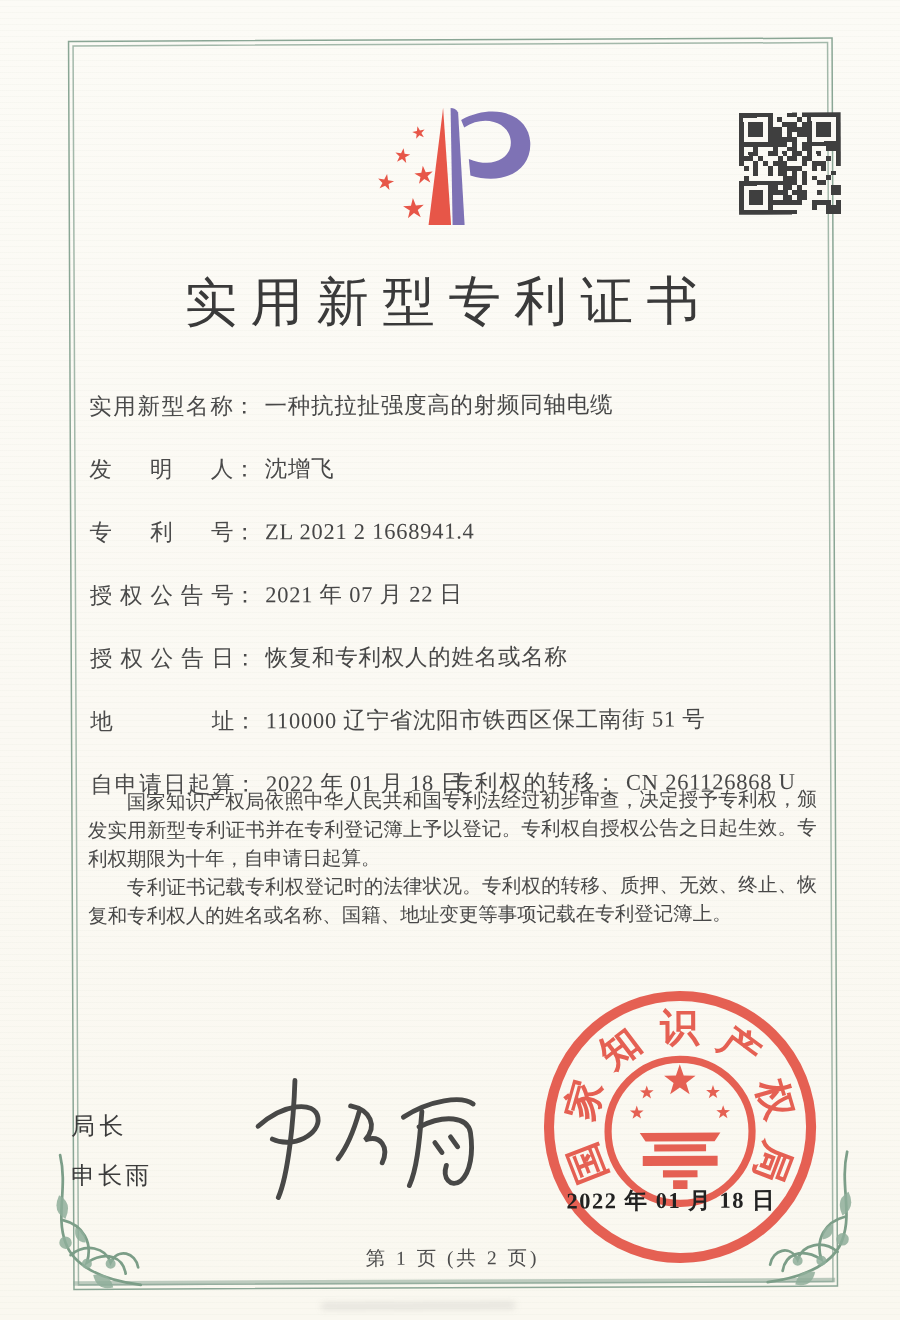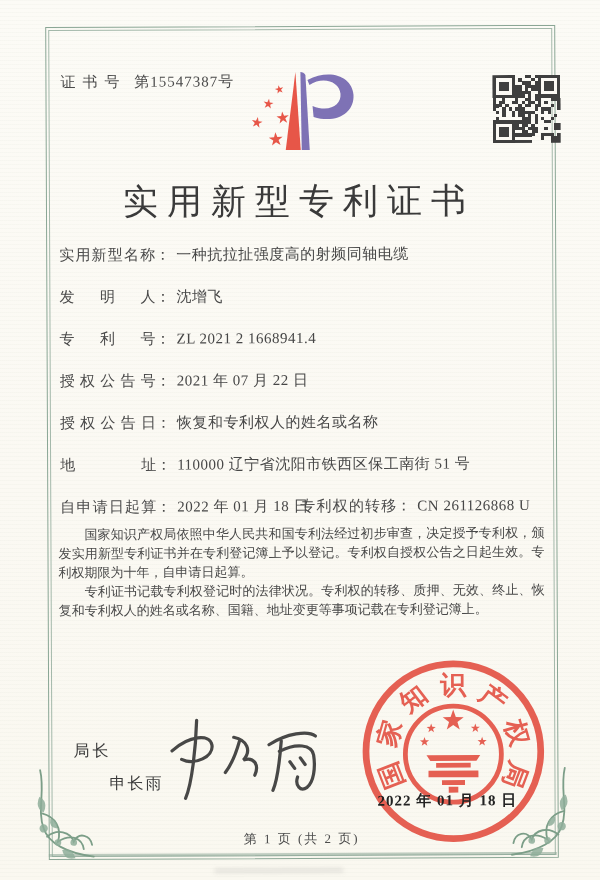--- a/index.html
+++ b/index.html
@@ -30,31 +30,31 @@
 
   .qr{position:absolute;left:494px;top:76px;width:68px;height:68px;}
 
   .title{
     position:absolute;left:0;right:0;top:178px;text-align:center;
     font-size:35px;letter-spacing:9px;color:#3a3a3a;font-weight:400;
   }
 
   .fields{position:absolute;left:60px;top:245px;right:50px;font-size:15px;color:#4a4a4a;}
   .frow{position:relative;height:18px;margin-bottom:24px;white-space:nowrap;}
-  .flabel{display:inline-block;width:96px;text-align:justify;text-align-last:justify;vertical-align:bottom;}
+  .flabel{display:inline-block;width:96px;text-align:justify;text-align-last:justify;vertical-align:bottom;margin-top:16px;}
   .fcolon{display:inline-block;margin-right:6px;}
   .fvalue{letter-spacing:.5px;color:#474747;}
   .f2{position:absolute;left:240px;top:0;}
 
   .paras{position:absolute;left:58px;right:56px;top:524px;font-size:13px;line-height:19px;color:#484848;text-align:justify;}
   .paras p{margin:0;text-indent:2em;}
 
-  .officer{position:absolute;left:72px;top:740px;font-size:16px;color:#3c3c3c;}
+  .officer{position:absolute;left:46px;top:740px;font-size:16px;color:#3c3c3c;}
   .officer .o-title{letter-spacing:3px;}
-  .officer .o-name{margin-top:12px;letter-spacing:2px;margin-left:36px;}
+  .officer .o-name{margin-top:12px;letter-spacing:2px;}
 
   .signature{position:absolute;left:146px;top:706px;width:190px;height:100px;}
 
   .seal{position:absolute;left:356px;top:656px;width:192px;height:192px;opacity:.88;mix-blend-mode:multiply;}
   .seal-date{position:absolute;left:376px;top:792px;font-size:15px;font-weight:700;color:#222;letter-spacing:1px;z-index:5;}
 
   .footer{position:absolute;left:0;right:0;top:830px;text-align:center;font-size:13px;color:#4c4c4c;letter-spacing:2px;}
 
   .scan-smudge{position:absolute;left:212px;top:868px;width:130px;height:5px;background:rgba(110,110,110,.14);filter:blur(2px);border-radius:3px;}
 </style>
@@ -91,24 +91,20 @@
       <g fill="#8fae9a" opacity="0.85">
         <circle cx="14" cy="76" r="5"></circle>
           <circle cx="31" cy="93" r="4"></circle>
           <circle cx="50" cy="93" r="4"></circle>
         <path d="M9,38 q11,6 5,19 q-11,-6 -5,-19"></path>
         <path d="M36,102 q13,-3 16,10 q-13,3 -16,-10"></path>
         <path d="M22,64 q9,2 8,12 q-10,-1 -8,-12"></path>
       </g>
     </svg>
 
-    <div class="cert-no">
-      <span class="lbl">证书号</span>
-      <span class="num">第15547387号</span>
-    </div>
 
     <div class="logo">
       <span class="star" style="left:42px;top:20px;font-size:11px;transform:rotate(-12deg);">★</span>
       <span class="star" style="left:30px;top:33px;font-size:13px;transform:rotate(8deg);">★</span>
       <span class="star" style="left:43px;top:46px;font-size:16px;transform:rotate(-6deg);">★</span>
       <span class="star" style="left:18px;top:52px;font-size:14px;transform:rotate(10deg);">★</span>
       <span class="star" style="left:35px;top:66px;font-size:18px;transform:rotate(-4deg);">★</span>
       <svg viewBox="0 0 126 102" width="126" height="102" style="position:absolute;left:0;top:0;">
         <path d="M63,8 L68,86 L53,86 Z" fill="#e75648"></path>
         <path d="M68,8 C70,8 72,9 73,11 L77,86 L69,86 Z" fill="#7e72b5"></path>

